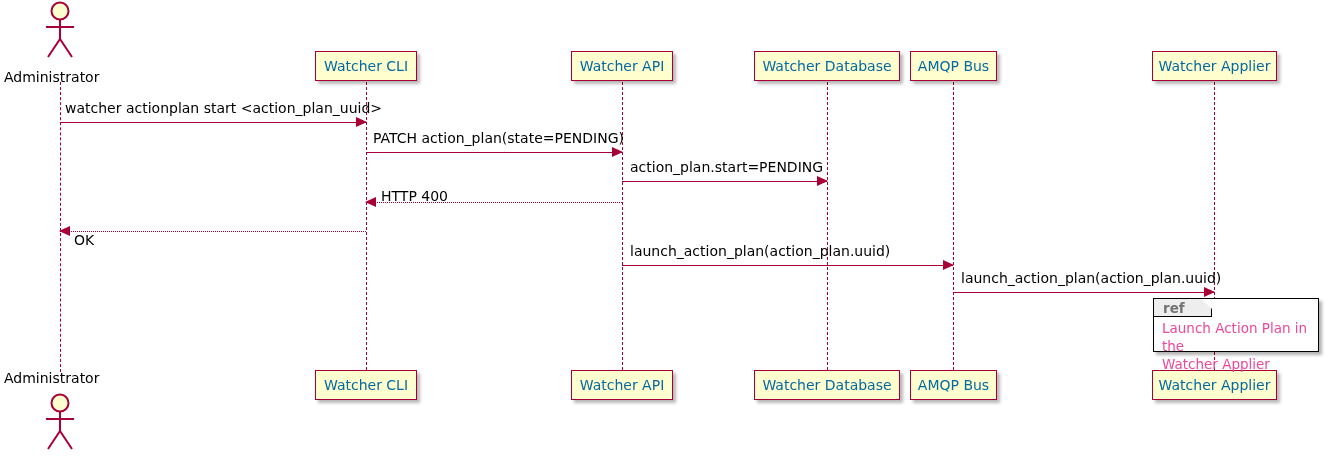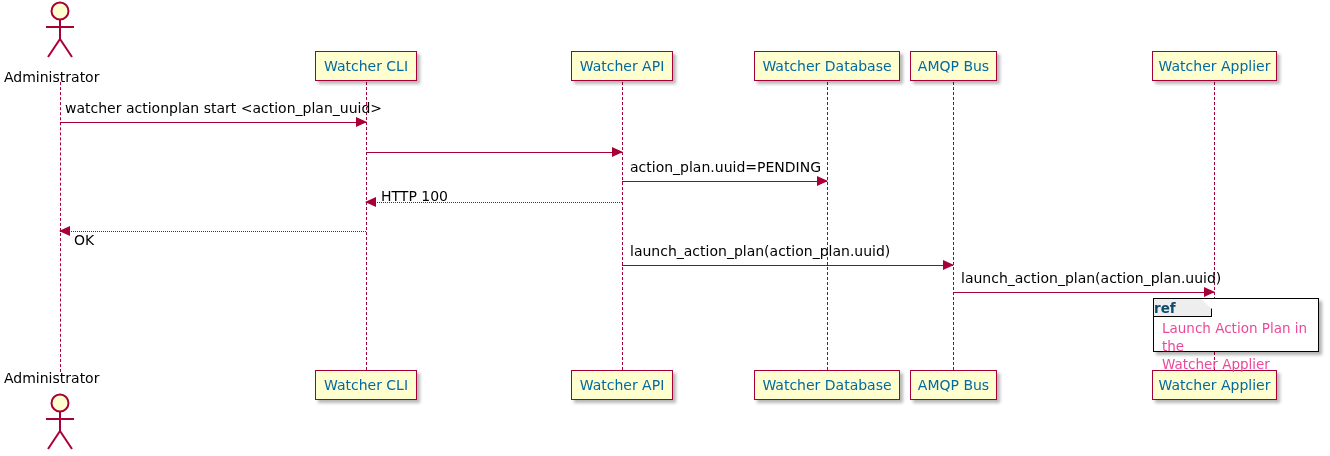--- a/index.html
+++ b/index.html
@@ -106,23 +106,24 @@
   .ref-tab {
     position: absolute;
     left: 0;
     top: 0;
     box-sizing: border-box;
     background: #EEEEEE;
     border-right: 1.5px solid #000000;
     border-bottom: 1.5px solid #000000;
     font-weight: bold;
     font-size: 13.5px;
-    color: #0c4a6e;
+    color: #737373;
     display: flex;
     align-items: center;
+    padding-left: 9px;
     clip-path: polygon(0 0, calc(100% - 11px) 0, 100% 55%, 100% 100%, 0 100%);
   }
   .ref-body {
     position: absolute;
     left: 8px;
     font-size: 13.5px;
     line-height: 1.32;
     color: #ec4899;
     white-space: pre-line;
   }
@@ -171,32 +172,33 @@
   <div class="msg to-right" style="left:60px; top:122px; width:306px;">
     <div class="line"></div>
     <div class="head"></div>
   </div>
   <div class="msg-label" style="left:65px; top:100px;">watcher actionplan start &lt;action_plan_uuid&gt;</div>
 
   <div class="msg to-right" style="left:366px; top:152px; width:256px;">
     <div class="line"></div>
     <div class="head"></div>
   </div>
+  <div class="msg-label" style="left:373px; top:130px;">PATCH action_plan(state=PENDING)</div>
 
   <div class="msg to-right" style="left:622px; top:181px; width:205px;">
     <div class="line"></div>
     <div class="head"></div>
   </div>
-  <div class="msg-label" style="left:630px; top:159px;">action_plan.uuid=PENDING</div>
+  <div class="msg-label" style="left:630px; top:159px;">action_plan.start=PENDING</div>
 
   <div class="msg dotted to-left" style="left:366px; top:202px; width:256px;">
     <div class="line"></div>
     <div class="head"></div>
   </div>
-  <div class="msg-label" style="left:381px; top:188px;">HTTP 100</div>
+  <div class="msg-label" style="left:381px; top:188px;">HTTP 400</div>
 
   <div class="msg dotted to-left" style="left:60px; top:231px; width:306px;">
     <div class="line"></div>
     <div class="head"></div>
   </div>
   <div class="msg-label" style="left:74px; top:232px;">OK</div>
 
   <div class="msg to-right" style="left:622px; top:265px; width:331px;">
     <div class="line"></div>
     <div class="head"></div>

